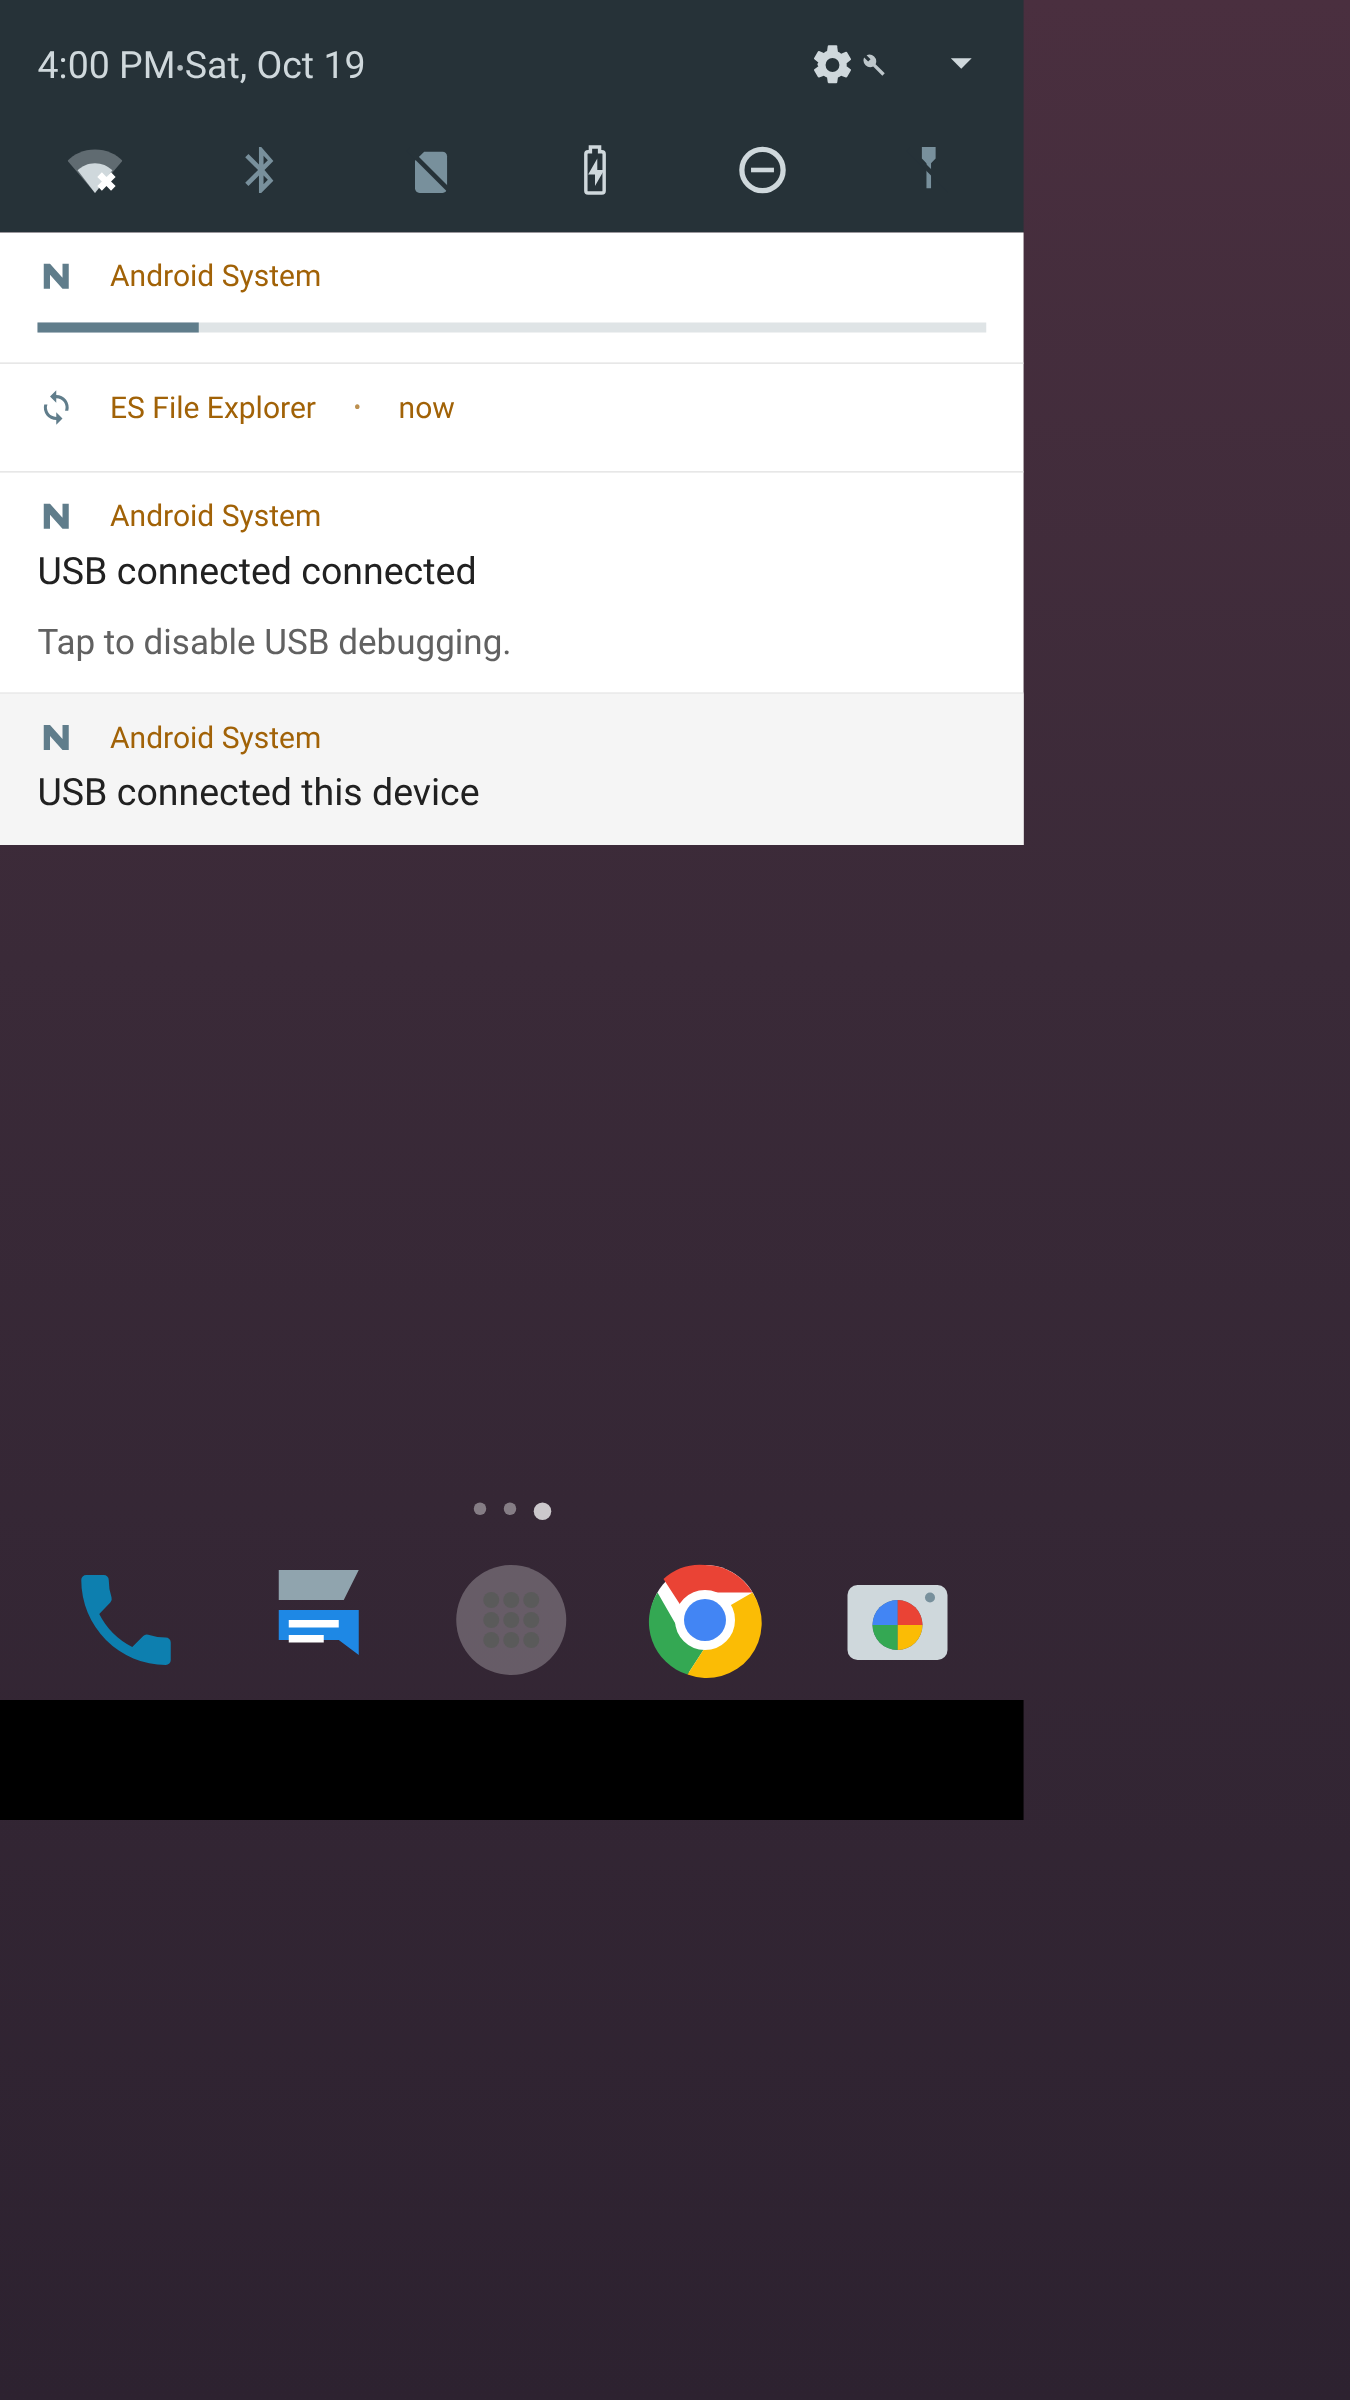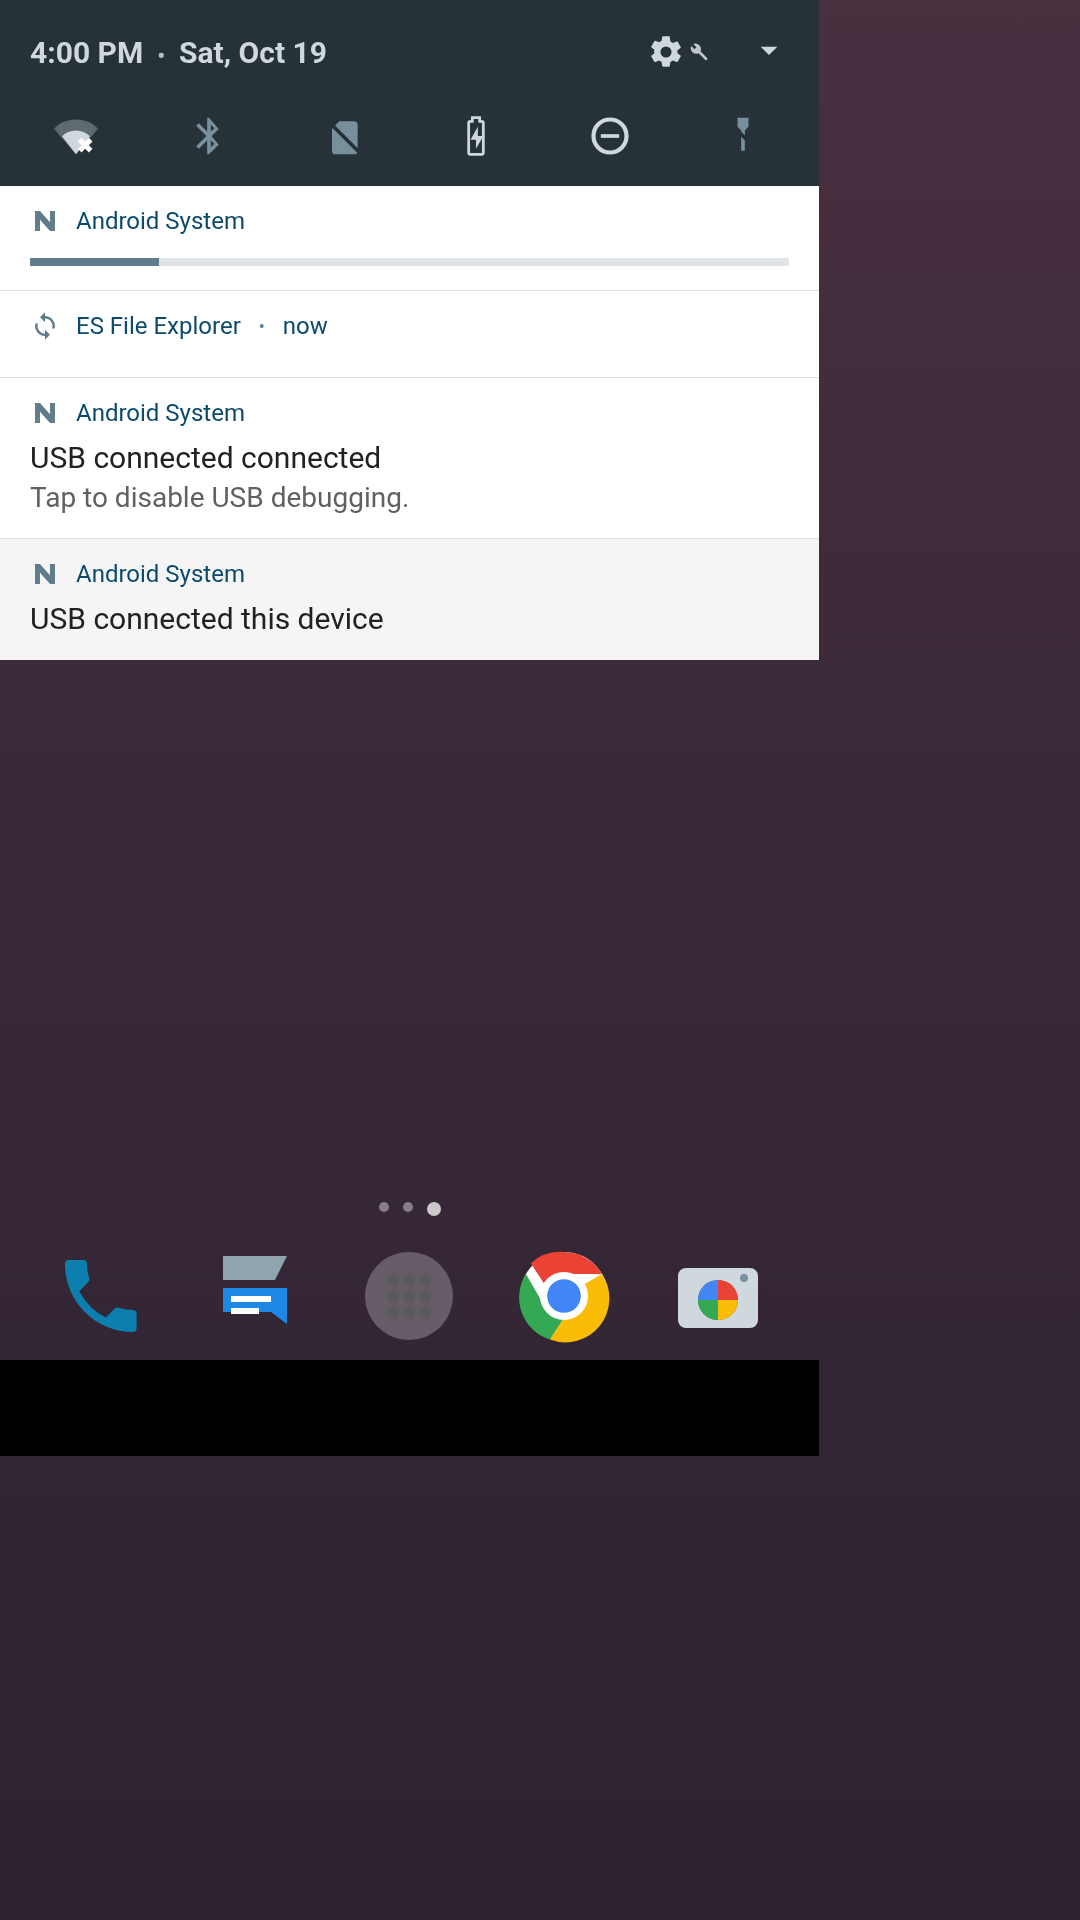--- a/index.html
+++ b/index.html
@@ -20,23 +20,22 @@
   padding: 30px 30px 0 30px;
 }
 .shade-top-row {
   display: flex;
   align-items: center;
   justify-content: space-between;
 }
 .time-date {
   display: flex;
   align-items: baseline;
-  gap: 14px;
   font-size: 30px;
-  font-weight: 700;
+  font-weight: 400;
 }
 .time-date .dot { font-size: 22px; opacity: .85; }
 .header-actions {
   display: flex;
   align-items: center;
   gap: 40px;
 }
 .header-actions svg { width: 40px; height: 40px; fill: #cfd8dc; }
 .gear-wrench { display: flex; align-items: center; gap: 2px; }
 .gear-wrench svg:first-child { width: 38px; height: 38px; }
@@ -56,30 +55,30 @@
 .notifications { background: #fff; }
 .notif {
   padding: 20px 30px 24px 30px;
   border-bottom: 1px solid #e0e0e0;
 }
 .notif.muted { background: #f5f5f5; border-bottom: none; }
 .notif:last-child { border-bottom: none; }
 .notif-header {
   display: flex;
   align-items: center;
-  gap: 16px;
-  color: #0c4a6e;
+  gap: 28px;
+  color: #a16207;
   font-size: 24px;
   margin-bottom: 12px;
 }
 .notif-header .app-icon { width: 30px; height: 30px; }
 .notif-header .app-icon svg { width: 30px; height: 30px; fill: #607d8b; }
 .notif-header .sep { font-size: 18px; opacity: .7; margin: 0 2px; }
 .notif-title { font-size: 30px; color: #212121; font-weight: 400; }
-.notif-sub   { font-size: 28px; color: #616161; margin-top: 6px; }
+.notif-sub   { font-size: 28px; color: #616161; margin-top: 22px; }
 .progress-track {
   height: 8px;
   background: #dfe4e6;
   margin-top: 22px;
   position: relative;
 }
 .progress-fill {
   position: absolute; left: 0; top: 0; bottom: 0;
   background: #607d8b;
 }

